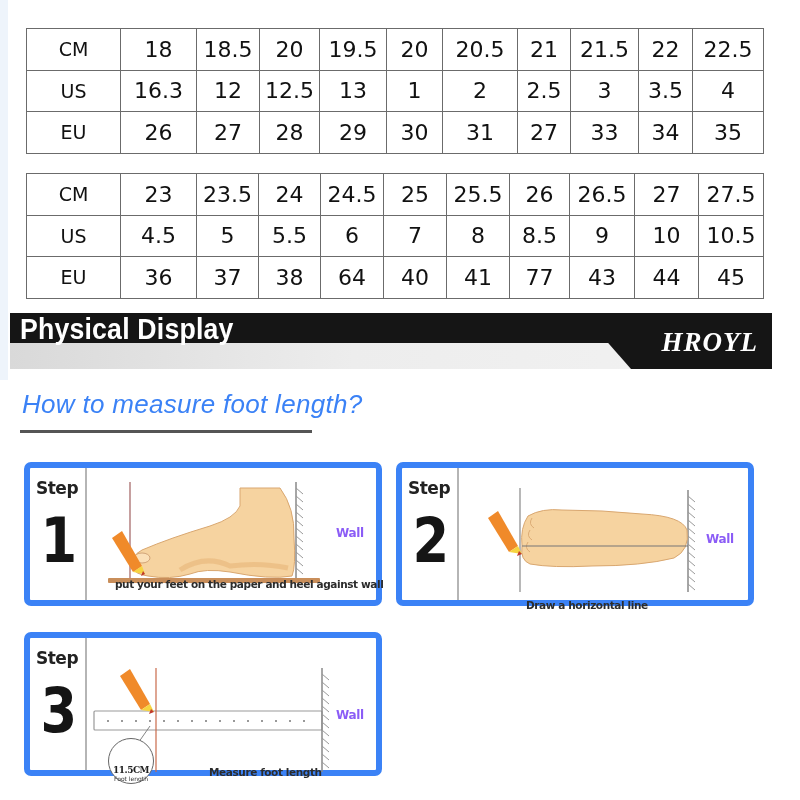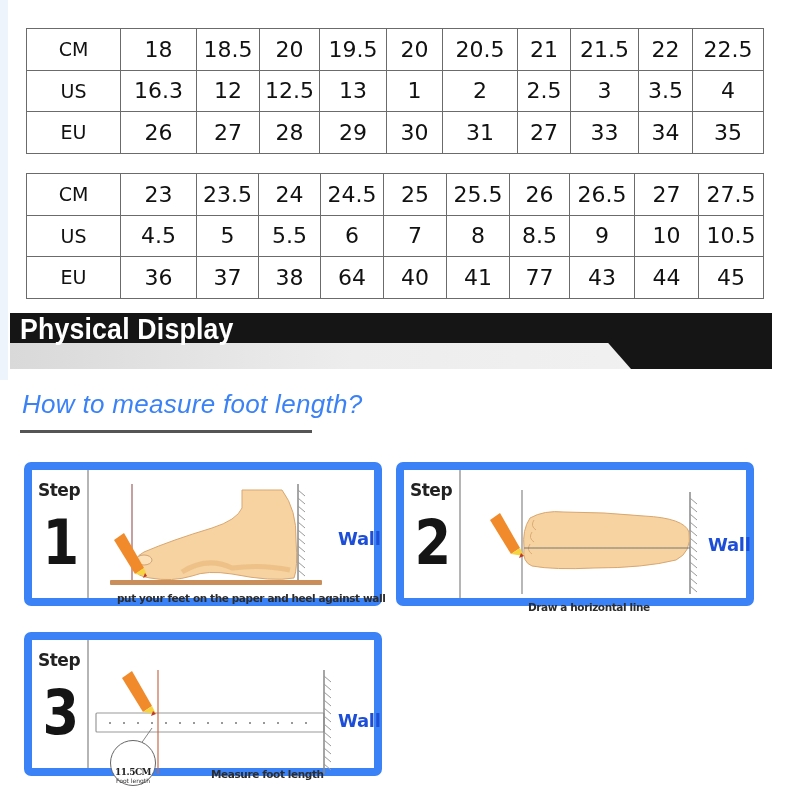--- a/index.html
+++ b/index.html
@@ -35,26 +35,26 @@
   }
   .banner .brand {
     position: absolute; right: 14px; top: 14px; color: #fff; font-family: "Liberation Serif", serif;
     font-style: italic; font-weight: bold; font-size: 27px; letter-spacing: 1px;
   }
 
   .howto { position: absolute; left: 22px; top: 389px; font-family: "Liberation Sans", sans-serif; font-size: 26px; color: #3b82f6; letter-spacing: 0.3px; font-style: italic; }
   .howto-line { position: absolute; left: 20px; top: 430px; width: 292px; height: 3px; background: #555; }
 
   .step-card {
-    position: absolute; width: 358px; height: 144px; border: 8px solid #3b82f6; border-radius: 7px; background: #fff;
+    position: absolute; width: 358px; height: 144px; border: 6px solid #3b82f6; border-radius: 7px; background: #fff;
   }
   .step-card .divider { position: absolute; left: 55px; top: 0; width: 1.5px; height: 100%; background: #b5b5b5; }
   .step-card .step-word { position: absolute; left: 6px; top: 10px; font-family: "DejaVu Sans", sans-serif; font-weight: bold; font-size: 17px; color: #222; letter-spacing: -0.5px; }
   .step-card .step-num { position: absolute; left: 4px; top: 36px; width: 48px; text-align: center; font-family: "DejaVu Sans", sans-serif; font-weight: bold; font-size: 62px; color: #151515; letter-spacing: -2px; transform: scaleX(0.85); }
-  .step-card .wall-label { position: absolute; font-family: "DejaVu Sans", sans-serif; font-weight: bold; font-size: 18px; color: #1d4ed8; letter-spacing: -0.3px; }
+  .step-card .wall-label { position: absolute; font-family: "DejaVu Sans", sans-serif; font-weight: bold; font-size: 12px; color: #8b5cf6; letter-spacing: -0.3px; }
   .step-card .caption { position: absolute; font-family: "DejaVu Sans", sans-serif; font-weight: bold; font-size: 10.5px; color: #2c2c2c; letter-spacing: -0.4px; white-space: nowrap; }
   .step-card svg { position: absolute; left: 0; top: 0; }
 
   #step1 { left: 24px; top: 462px; }
   #step2 { left: 396px; top: 462px; }
   #step3 { left: 24px; top: 632px; }
 
   .measure-badge { position: absolute; left: 78px; top: 100px; width: 46px; height: 46px; border: 1.5px solid #666; border-radius: 50%; background: #fff; text-align: center; }
   .measure-badge .val { display: block; margin-top: 26px; font-family: "DejaVu Serif", serif; font-weight: bold; font-size: 9px; color: #222; letter-spacing: -0.5px; }
   .measure-badge .lbl { display: block; font-family: "DejaVu Sans", sans-serif; font-size: 6px; color: #333; }
@@ -175,20 +175,21 @@
       <td>44</td>
       <td>45</td>
     </tr>
   </tbody>
 </table>
 
 <div class="banner">
   <div class="black"></div>
   <div class="grey"></div>
   <div class="title">Physical Display</div>
+  <div class="brand">HROYL</div>
 </div>
 
 <div class="howto">How to measure foot length?</div>
 <div class="howto-line"></div>
 
 <div class="step-card" id="step1">
   <div class="divider"></div>
   <div class="step-word">Step</div>
   <div class="step-num">1</div>
   <svg width="358" height="144">
@@ -216,21 +217,21 @@
     <path d="M150 102 Q175 86 200 98 Q230 94 258 100" fill="none" stroke="#e8b678" stroke-width="5" opacity="0.6"></path>
     <ellipse cx="112" cy="90" rx="8" ry="5" fill="#fbe0b8" stroke="#c7956a" stroke-width="0.8"></ellipse>
 
     <g>
       <polygon points="82,70 92,63 112,98 103,104" fill="#f08a2a"></polygon>
       <polygon points="103,104 112,98 115,106" fill="#f6d440"></polygon>
       <polygon points="113,103 115,106 111,108" fill="#c0392b"></polygon>
     </g>
   </svg>
   <div class="wall-label" style="left:306px; top:58px;">Wall</div>
-  <div class="caption" style="left:73px; top:122px;padding-left:12px;">put your feet on the paper and heel against wall</div>
+  <div class="caption" style="left:73px; top:110px;padding-left:12px;">put your feet on the paper and heel against wall</div>
 </div>
 
 <div class="step-card" id="step2">
   <div class="divider"></div>
   <div class="step-word">Step</div>
   <div class="step-num">2</div>
   <svg width="358" height="144">
     <line x1="118" y1="20" x2="118" y2="124" stroke="#888" stroke-width="1.2"></line>
     <line x1="286" y1="22" x2="286" y2="124" stroke="#888" stroke-width="1.5"></line>
     <g stroke="#999" stroke-width="1">

